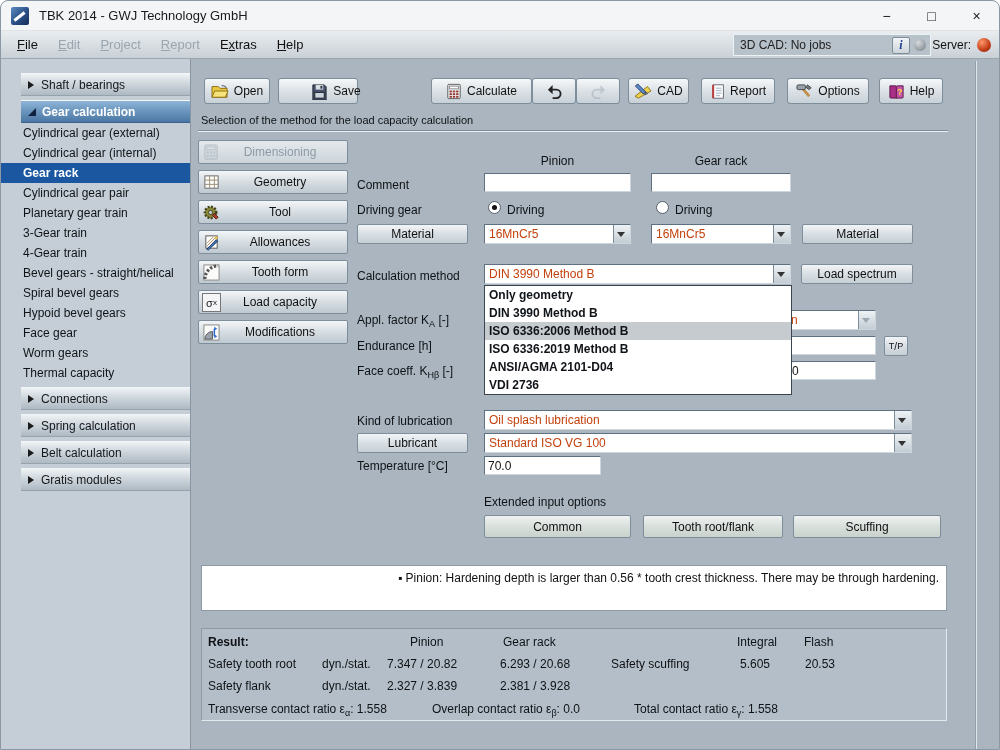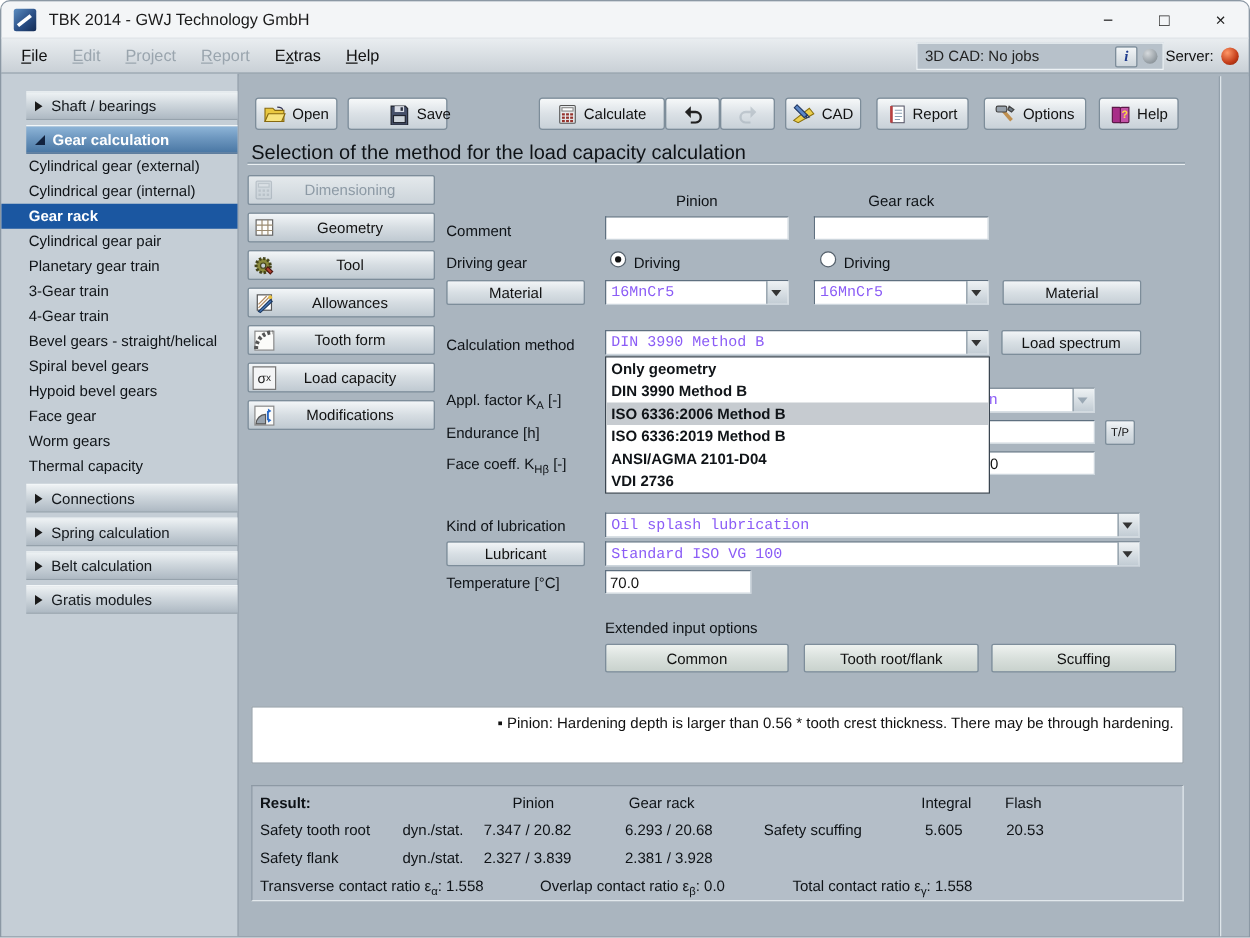--- a/index.html
+++ b/index.html
@@ -59,21 +59,21 @@
   .content { position:absolute; left:190px; top:60px; width:912px; height:692px; background:#aab5bf; }
   .vdivider { position:absolute; left:784px; top:0; bottom:0; width:2px;
               border-left:1px solid #93a0ab; border-right:1px solid #dfe6ea; }
 
   .tbtn { position:absolute; height:26px; background:linear-gradient(#f6f8f9,#dbe1e6 50%,#c8d1d8);
           border:1px solid #7d8d9a; border-radius:3px; display:flex; align-items:center;
           justify-content:center; gap:5px; font-size:12px; color:#111; }
   .tbtn svg { flex:0 0 auto; }
   .tbtn.disabled svg { opacity:.45; }
 
-  .sectiontitle { position:absolute; left:10px; top:53px; font-size:16px; color:#0e1216; }
+  .sectiontitle { position:absolute; left:10px; top:53px; font-size:11px; color:#0e1216; }
   .titlerule { position:absolute; left:7px; top:69px; width:750px; height:2px;
                border-top:1px solid #7d8d9a; border-bottom:1px solid #e9eff2; }
 
   .navbtn { position:absolute; left:7px; width:150px; height:24px;
             background:linear-gradient(#f3f6f8,#d6dde2 50%,#bfc9d1);
             border:1px solid #7d8d9a; border-radius:2px; display:flex; align-items:center; font-size:12px; color:#111; }
   .navbtn .nicon { position:absolute; left:3px; top:2px; width:19px; height:19px; display:flex;
                    align-items:center; justify-content:center; }
   .navbtn .nlabel { flex:1; text-align:center; padding-left:14px; }
   .navbtn.disabled { color:#8d9aa5; background:linear-gradient(#e4e9ec,#ccd4da); }
@@ -85,21 +85,21 @@
 
   .input { position:absolute; height:19px; background:#fff; border:1px solid;
            border-color:#5f7080 #cdd6dd #cdd6dd #5f7080; font:12px "Liberation Sans",sans-serif;
            padding:0 3px; color:#111; }
   .pbtn { position:absolute; height:20px; background:linear-gradient(#f2f5f7,#d8dfe4 50%,#c6cfd6);
           border:1px solid #7d8d9a; border-radius:2px; font-size:12px; color:#111;
           display:flex; align-items:center; justify-content:center; }
   .bigbtn { height:23px; background:linear-gradient(#eef2f0,#d9e0dc 50%,#c9d2cd); }
 
   .combo { position:absolute; height:20px; background:#fff; border:1px solid;
-           border-color:#5f7080 #cdd6dd #cdd6dd #5f7080; font-size:12px; color:#8b5cf6;font-family:Liberation Mono, monospace; }
+           border-color:#5f7080 #cdd6dd #cdd6dd #5f7080; font-size:12px; color:#c2410c; }
   .combo .ctxt { position:absolute; left:4px; top:2px; white-space:nowrap; }
   .combo .arrow { position:absolute; right:0; top:0; bottom:0; width:17px;
                   background:linear-gradient(#eef2f4,#c2ccd4); border-left:1px solid #7d8d9a; }
   .combo .arrow::after { content:""; position:absolute; left:3px; top:7px;
                          border:4px solid transparent; border-top:5px solid #333; }
   .combo.disabled .arrow::after { border-top-color:#9aa8b4; }
 
   .radio { position:absolute; width:13px; height:13px; border-radius:50%;
            background:#fff; border:1px solid #55616c; }
   .radio.checked::after { content:""; position:absolute; left:3px; top:3px; width:5px; height:5px;

